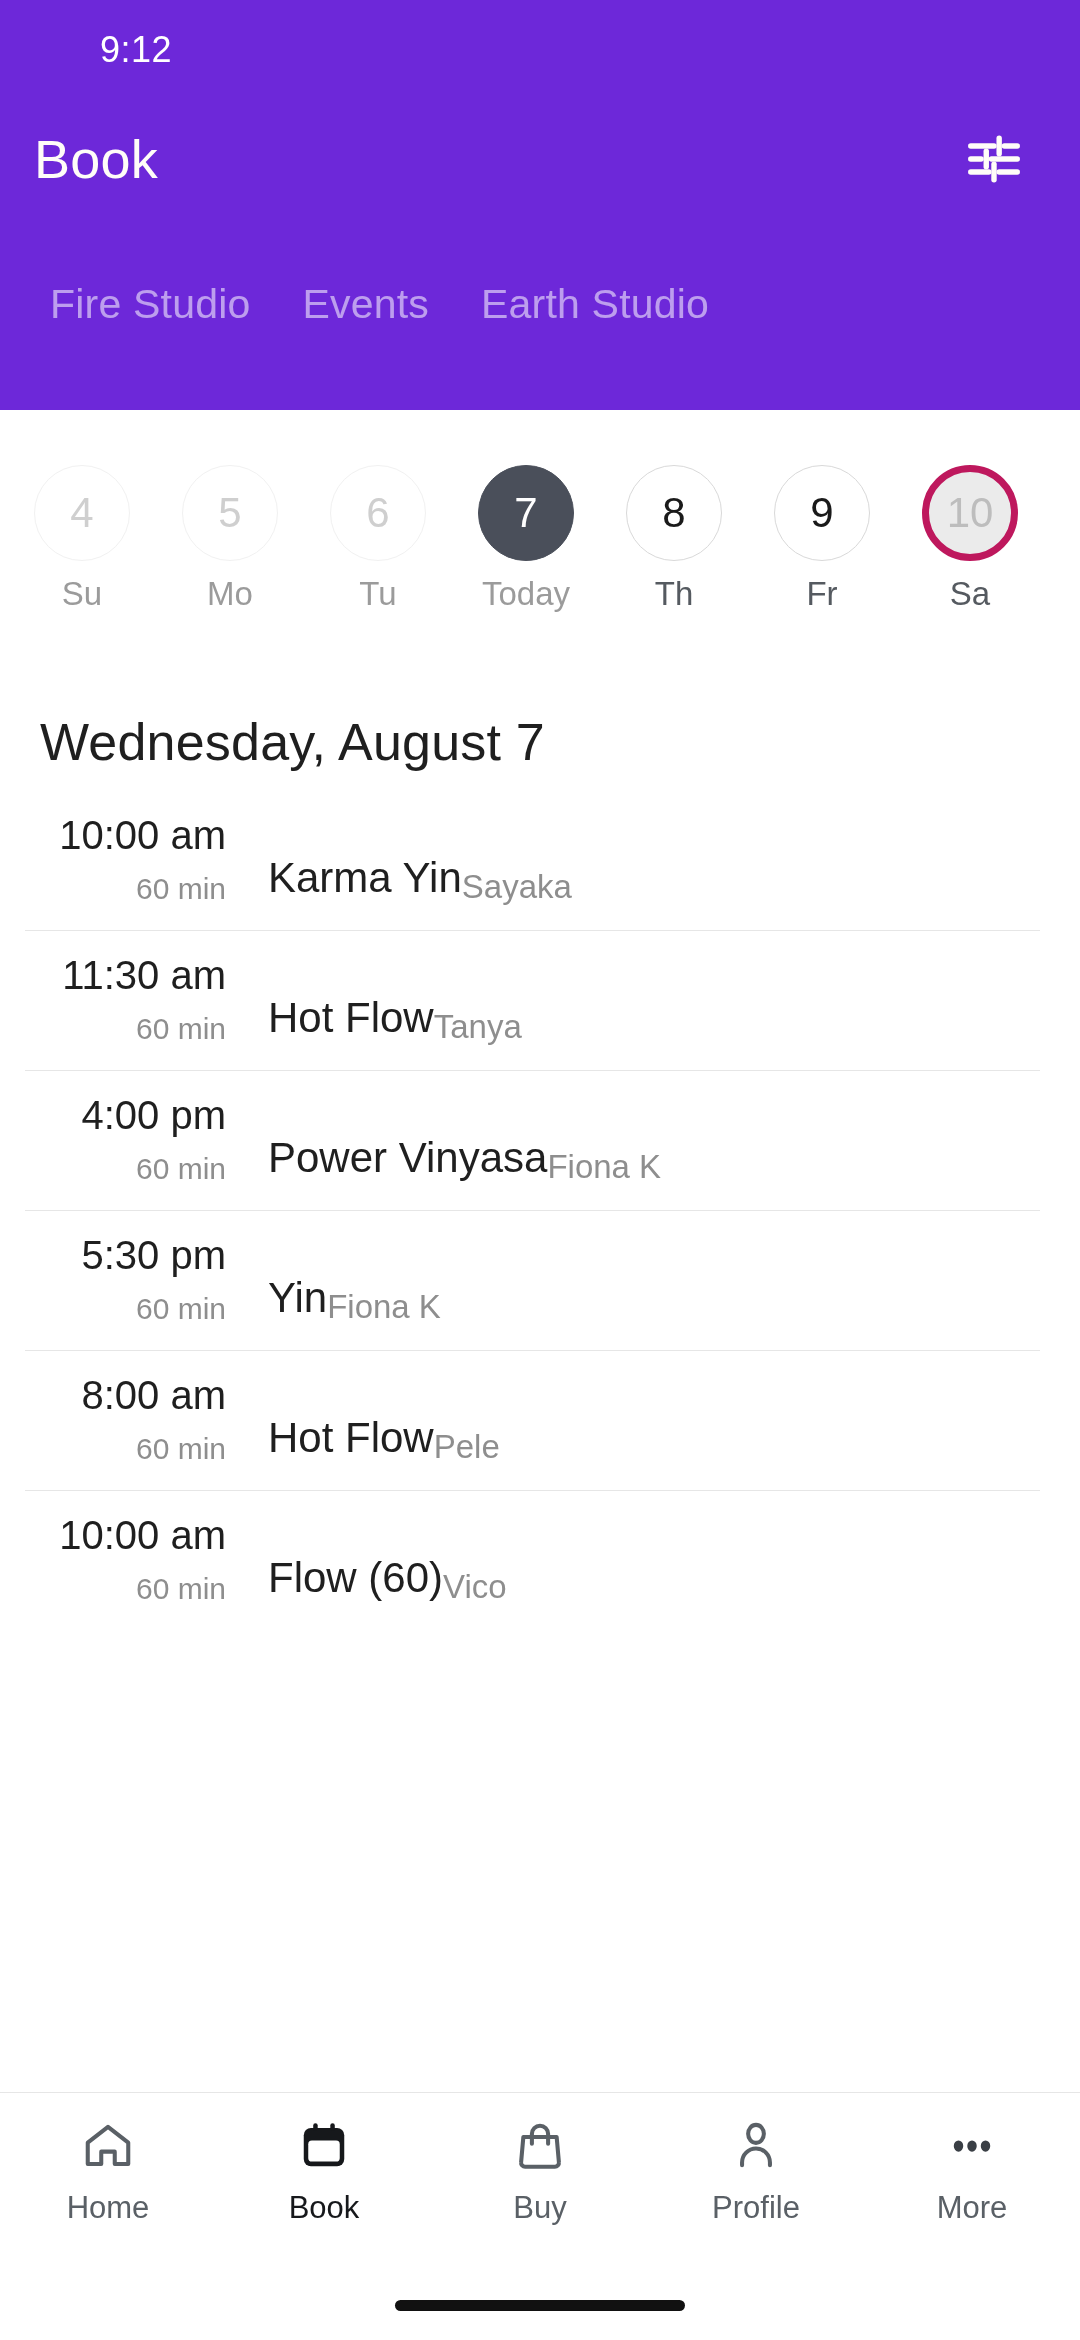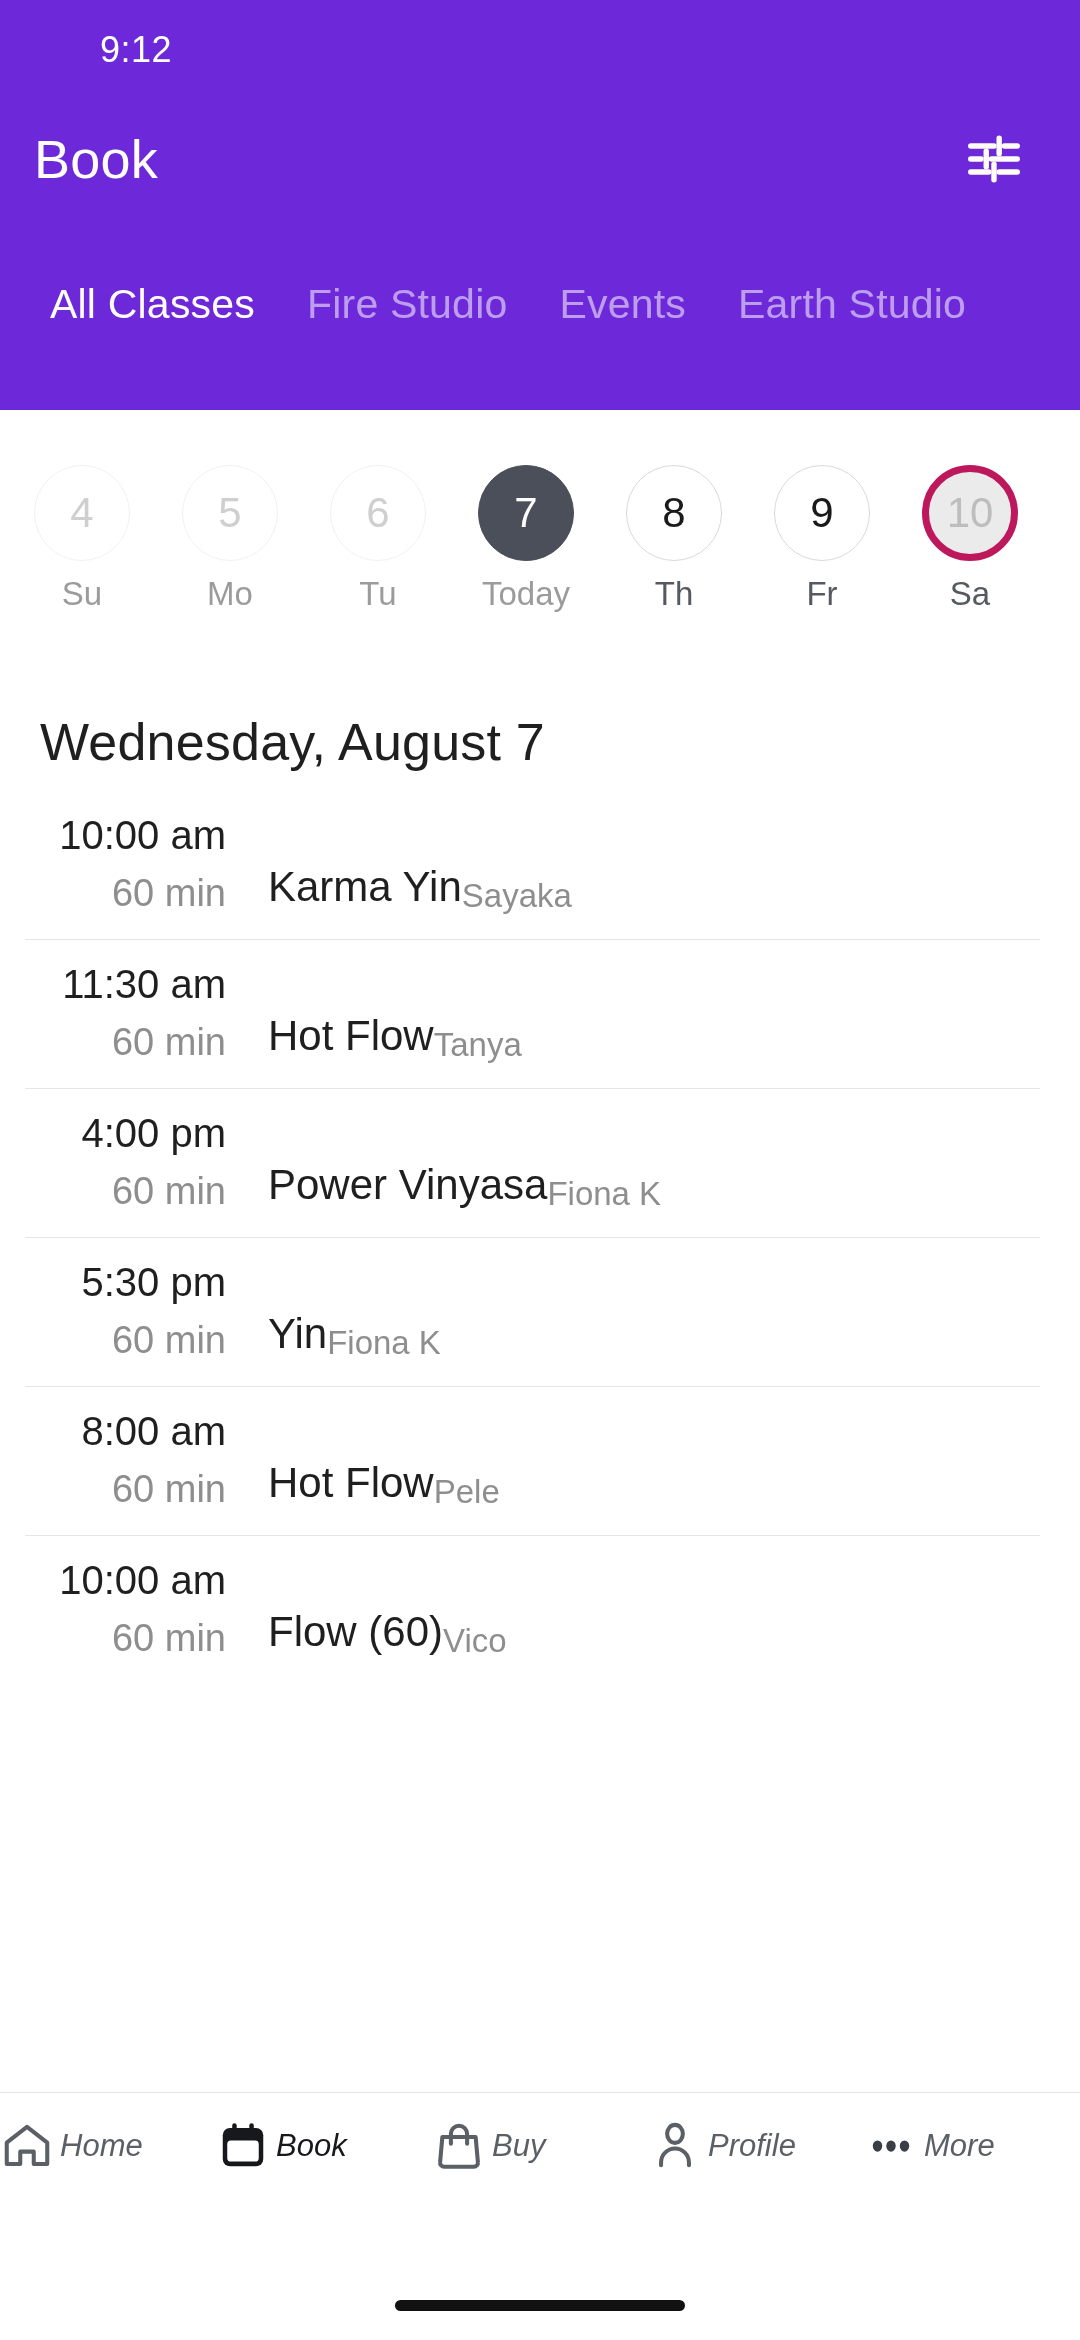--- a/index.html
+++ b/index.html
@@ -154,21 +154,21 @@
     align-items:flex-end;
     padding-right:0;
   }
   .time-start {
     font-size:40px;
     color:#1f1f1f;
     line-height:1.15;
     white-space:nowrap;
   }
   .time-dur {
-    font-size:38px;
+    font-size:30px;
     color:#8e8e8e;
     margin-top:14px;
   }
   .info-col {
     padding-left:42px;
     display:flex; flex-direction:row;
   }
   .class-name {
     font-size:42px;
     color:#1f1f1f;
@@ -185,24 +185,23 @@
   .bottomnav {
     flex:0 0 178px;
     border-top:1px solid #e6e6e6;
     background:#ffffff;
     display:flex;
     align-items:flex-start;
     padding-top:22px;
   }
   .navitem {
     flex:1 1 0;
-    display:flex; flex-direction:row;
+    display:flex; flex-direction:column;
     align-items:center;
-    gap:6px;
-    font-style:italic;
+    gap:13px;
   }
   .navicon { height:62px; display:flex; align-items:center; justify-content:center; }
   .navicon svg { display:block; }
   .navlabel {
     font-size:31px;
     color:#5a6066;
   }
   .navlabel.active { color:#16181b; }
 
   .homebar {
@@ -240,21 +239,20 @@
             <line x1="9" y1="9" x2="9" y2="15"></line>
             <line x1="3" y1="17" x2="10" y2="17"></line>
             <line x1="14" y1="17" x2="21" y2="17"></line>
             <line x1="12" y1="14" x2="12" y2="20"></line>
           </svg>
         </span>
       </div>
     </div>
 
     <div class="tabs">
-      <span class="tab active">All Classes</span>
       <span class="tab">Fire Studio</span>
       <span class="tab">Events</span>
       <span class="tab">Earth Studio</span>
     </div>
   </div>
 
   <div class="datestrip">
 
     <div class="daycell">
       <div class="daycircle past">4</div>

